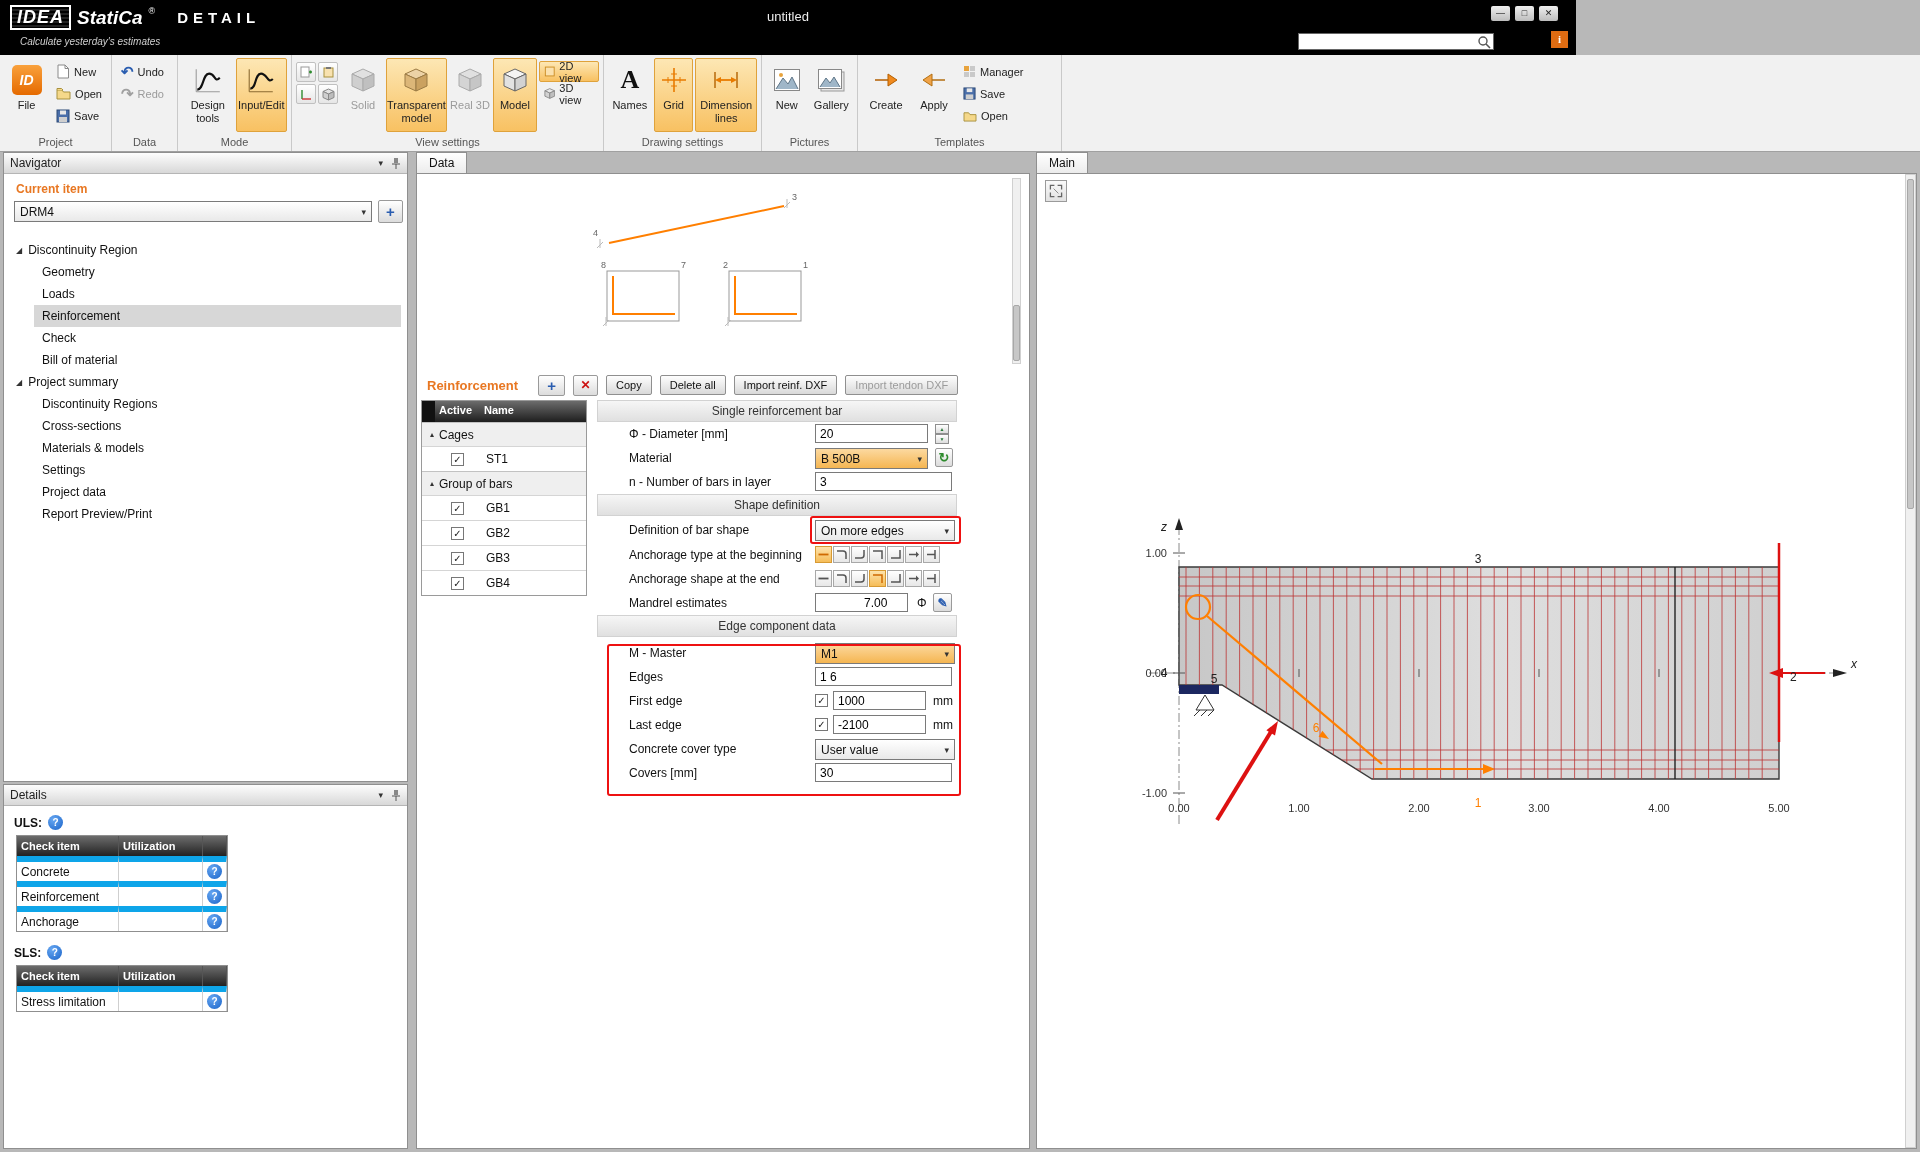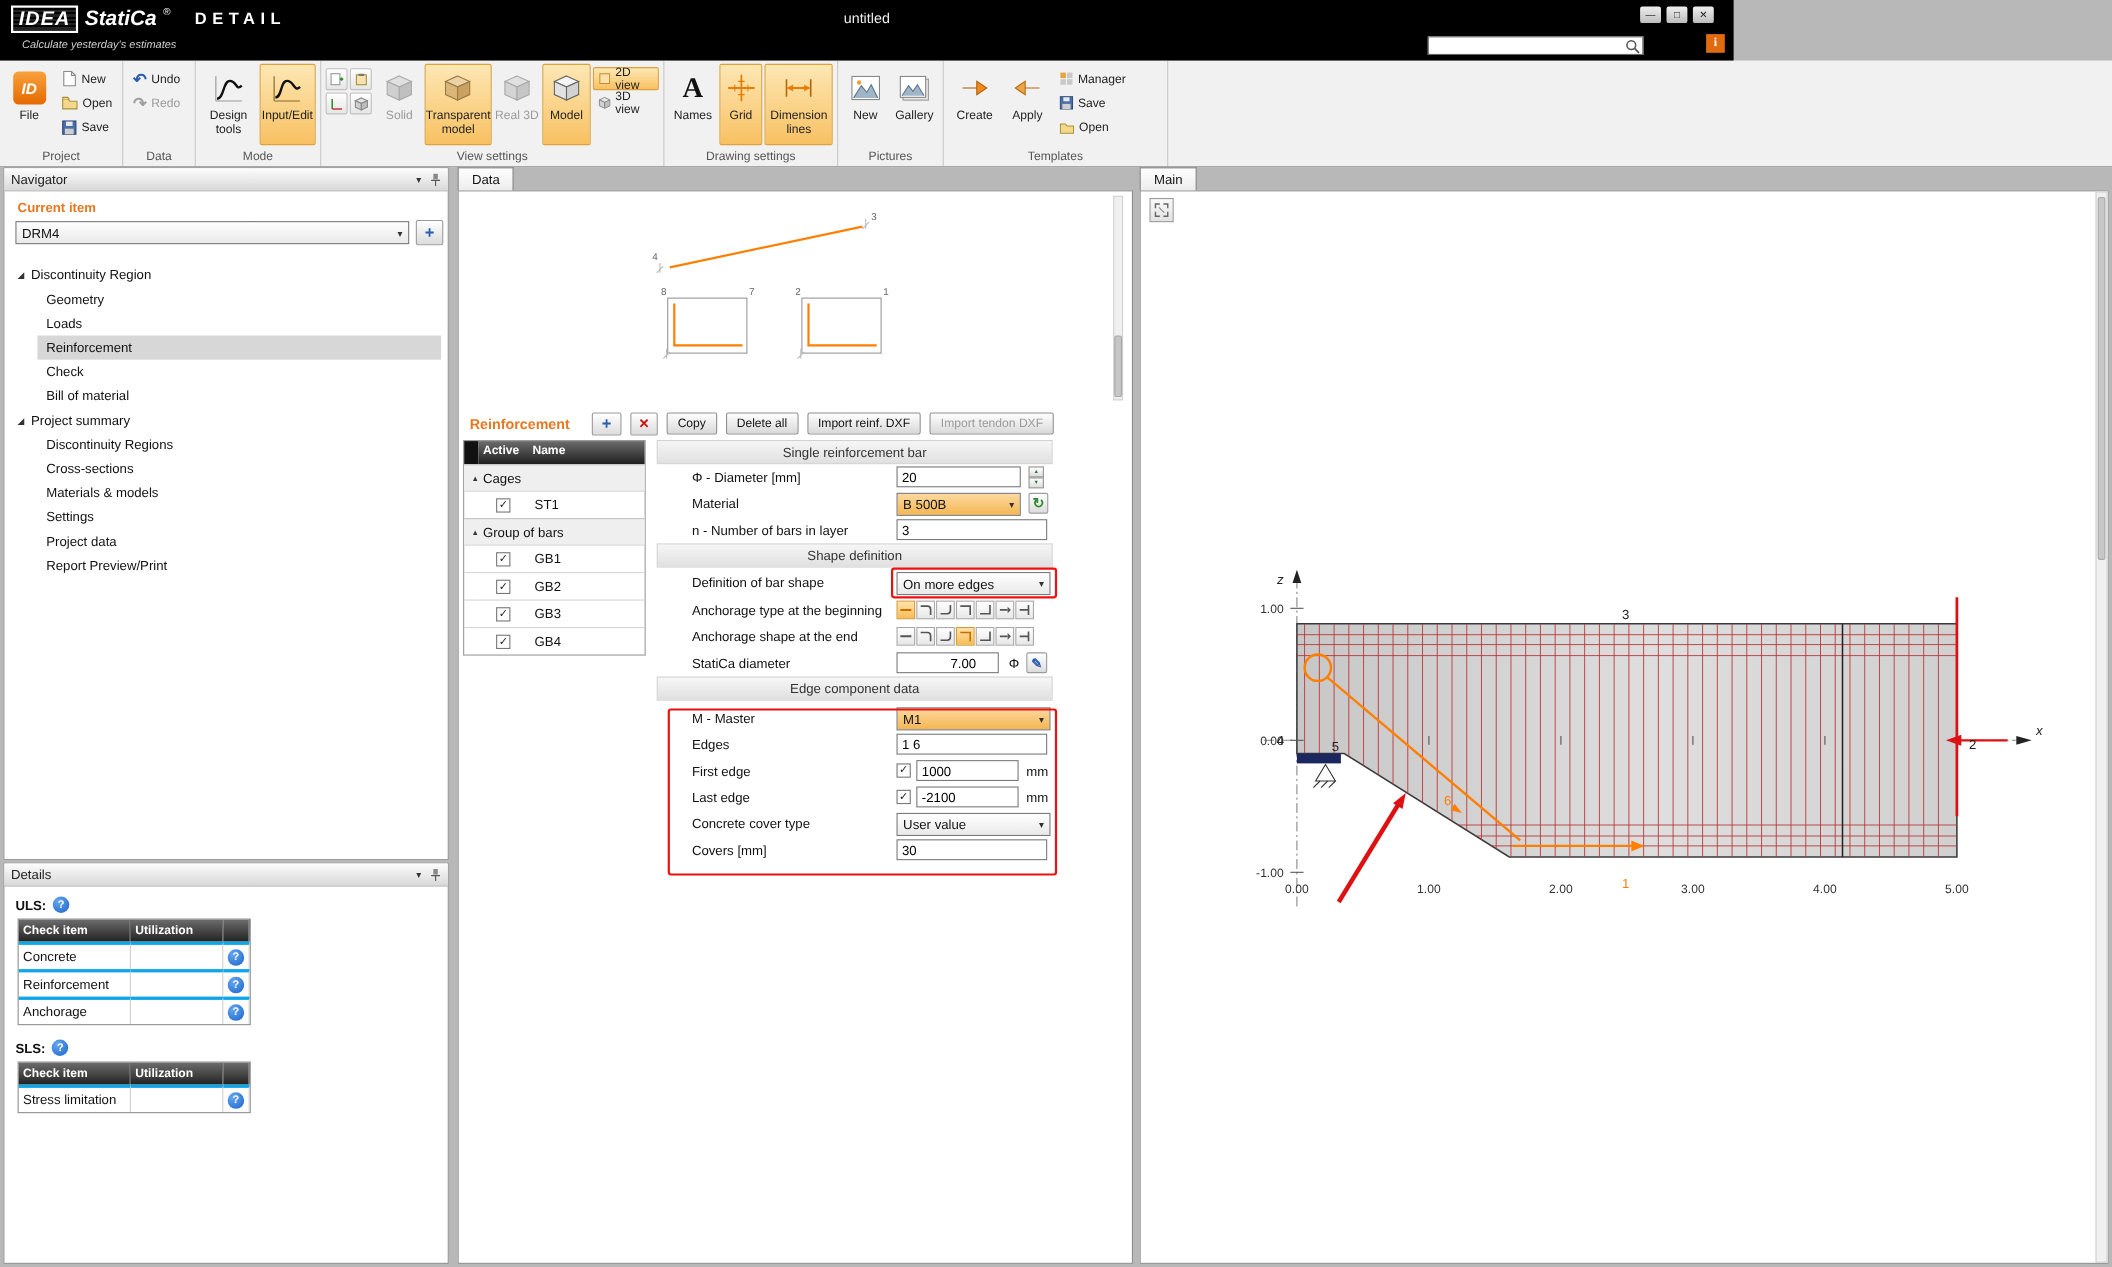--- a/index.html
+++ b/index.html
@@ -55,21 +55,21 @@
   .titem { height:22px; display:flex; align-items:center; gap:6px; font-size:12px; position:relative; }
   .titem.lvl0 { padding-left:12px; }
   .titem.lvl1 { padding-left:38px; }
   .titem.sel  { background:#d7d7d7; margin:0 6px 0 30px; padding-left:8px; }
   .tri { font-size:8px; color:#333; }
 
   
   .qm { display:inline-block; width:15px; height:15px; border-radius:50%; background:radial-gradient(circle at 35% 30%,#66a7f2,#1a63c8); color:#fff; font:bold 10px "Liberation Sans",sans-serif; text-align:center; line-height:15px; }
   .dtable { display:grid; grid-template-columns:102px 84px 24px; border:1px solid #8f8f8f; background:#fff; }
   .dth { background:linear-gradient(#6c6c6c,#222); color:#fff; font-size:11px; font-weight:bold; padding:4px 4px; border-right:1px solid #555; }
-  .dtd { border-top:3px solid #0ea5e9; border-right:1px solid #cfcfcf; padding:4px 4px; font-size:12px; height:25px; display:flex; align-items:center; }
+  .dtd { border-top:6px solid #0ea5e9; border-right:1px solid #cfcfcf; padding:4px 4px; font-size:12px; height:25px; display:flex; align-items:center; }
 
   
   .tbtn { height:20px; padding:0 9px; background:linear-gradient(#fefefe,#d9d9d9); border:1px solid #8f8f8f; border-radius:2px; font-size:11px; display:flex; align-items:center; }
   .tbtn.dis { color:#9b9b9b; }
   .rtable { position:absolute; left:4px; top:226px; width:166px; border:1px solid #9a9a9a; display:grid; grid-template-columns:13px 45px 106px; font-size:12px; background:#fff; }
   .rth { background:linear-gradient(#6c6c6c,#1e1e1e); color:#fff; font-size:11px; font-weight:bold; padding:3px 4px; height:21px; }
   .rgrp { grid-column:1 / 4; background:#efefef; border-top:1px solid #c2c2c2; height:24px; display:flex; align-items:center; gap:5px; padding-left:8px; }
   .rcell { border-top:1px solid #d5d5d5; height:25px; display:flex; align-items:center; justify-content:center; }
   .rname { justify-content:flex-start; padding-left:6px; }
   .cb { width:13px; height:13px; border:1px solid #777; background:#fff; font-size:10px; line-height:11px; text-align:center; color:#222; }
@@ -713,21 +713,21 @@
           </div>
         <div class="abtn">
             <svg width="13" height="13" viewBox="0 0 13 13">
               <path d="M2 6.5h8M10 2v9" stroke="#555" stroke-width="1.5" fill="none"></path>
             </svg>
           </div>
       </div>
     </div>
 
     <div class="frow">
-      <span class="flabel">StatiCa diameter</span>
+      <span class="flabel">Mandrel estimates</span>
       <input class="inp inp-sm fc" style="left: 218px; padding-left: 48px;" value="7.00">
       <span class="unit" style="left:320px;">Φ</span>
       <div class="sqbtn fc" style="left:336px; width:19px; height:19px; color:#2a5db0; font-size:12px;">
           <span>✎</span>
         </div>
     </div>
 
     <div class="fhead">Edge component data</div>
 
     <div style="height:4px;"></div>

